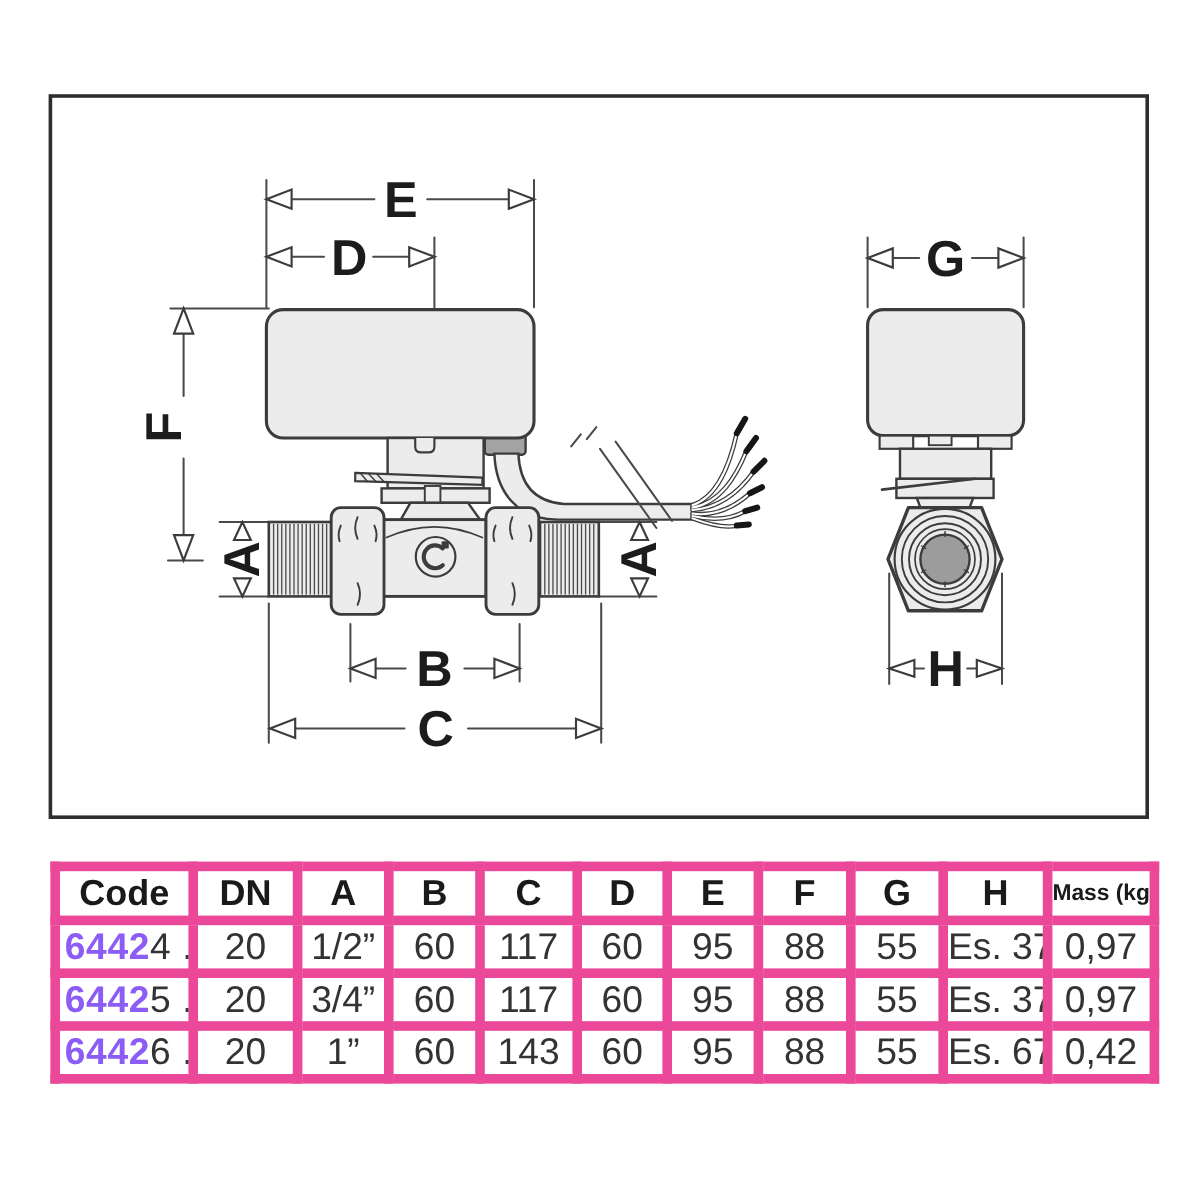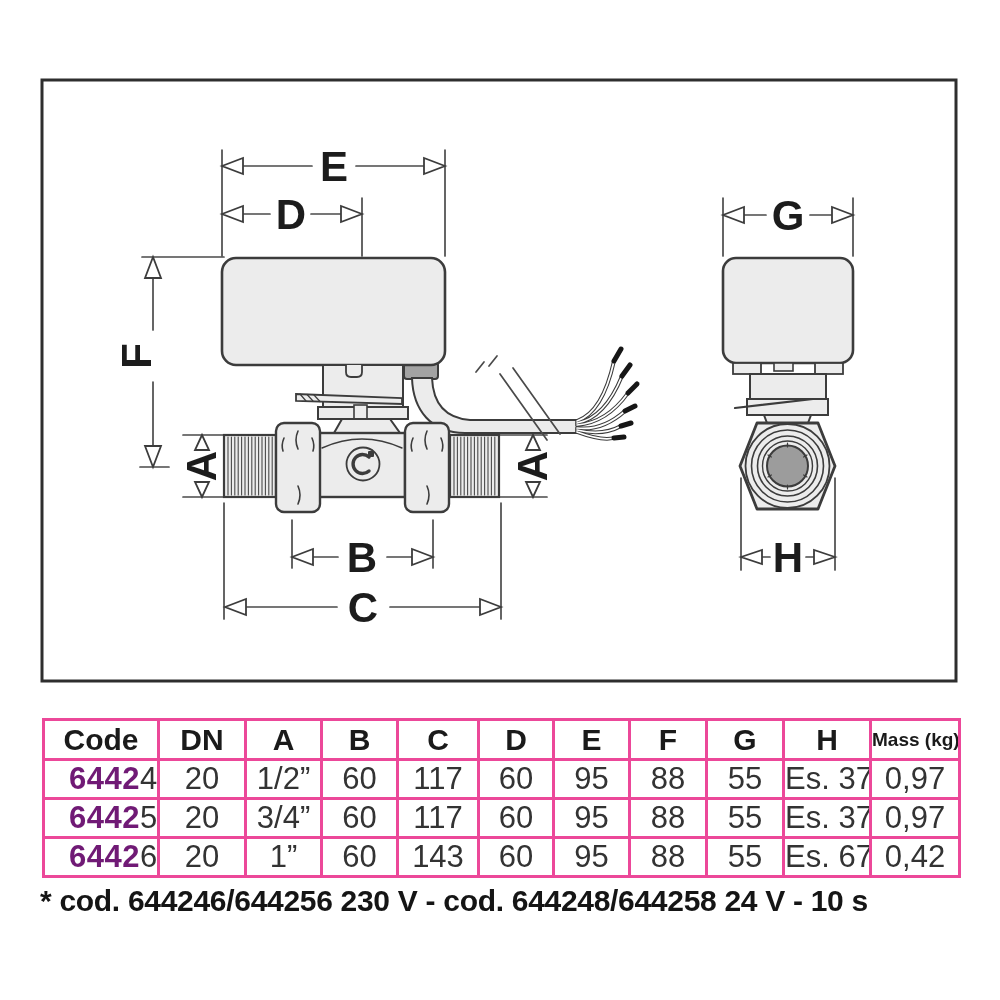--- a/index.html
+++ b/index.html
@@ -3,27 +3,27 @@
 <meta charset="utf-8">
 <style>
   html,body{margin:0;padding:0;background:#ffffff;}
   .page{position:relative;width:1000px;height:1000px;background:#fff;overflow:hidden;
         font-family:"Liberation Sans",sans-serif;}
   svg{position:absolute;left:0;top:0;}
   .dim{font:700 42px "Liberation Sans",sans-serif;fill:#1c1c1c;}
   
   table.spec{position:absolute;left:42px;top:718px;border-collapse:collapse;
              table-layout:fixed;width:916px;}
-  table.spec th,table.spec td{border:3px solid #ec4899;padding:0;overflow:hidden;
+  table.spec th,table.spec td{border:8px solid #ec4899;padding:0;overflow:hidden;
              white-space:nowrap;text-align:center;vertical-align:middle;}
   table.spec th{height:37px;font-size:30px;font-weight:700;color:#1a1a1a;}
   table.spec th.small{font-size:19px;margin-left:24px;}
   table.spec td{height:35px;font-size:31px;font-weight:400;color:#333;}
   table.spec td.code{text-align:left;padding-left:4px;letter-spacing:0.5px;}
-  td.code b{font-weight:700;color:#701a75;margin-left:20px;}
+  td.code b{font-weight:700;color:#8b5cf6;}
   td.code .star{font-weight:700;color:#111;}
   .footnote{position:absolute;left:40px;top:884px;font-size:30px;font-weight:700;
             color:#151515;letter-spacing:-0.3px;}
 </style>
 </head>
 <body>
 
 <div class="page">
 
 <svg width="1000" height="700" viewBox="0 0 1000 700">
@@ -319,15 +319,14 @@
     <td>60</td>
     <td>95</td>
     <td>88</td>
     <td>55</td>
     <td>Es. 67</td>
     <td>0,42</td>
   </tr>
 </tbody>
     </table>
 
-<div class="footnote">* cod. 644246/644256 230 V - cod. 644248/644258 24 V - 10 s</div>
 
 </div>
 
 </body></html>

